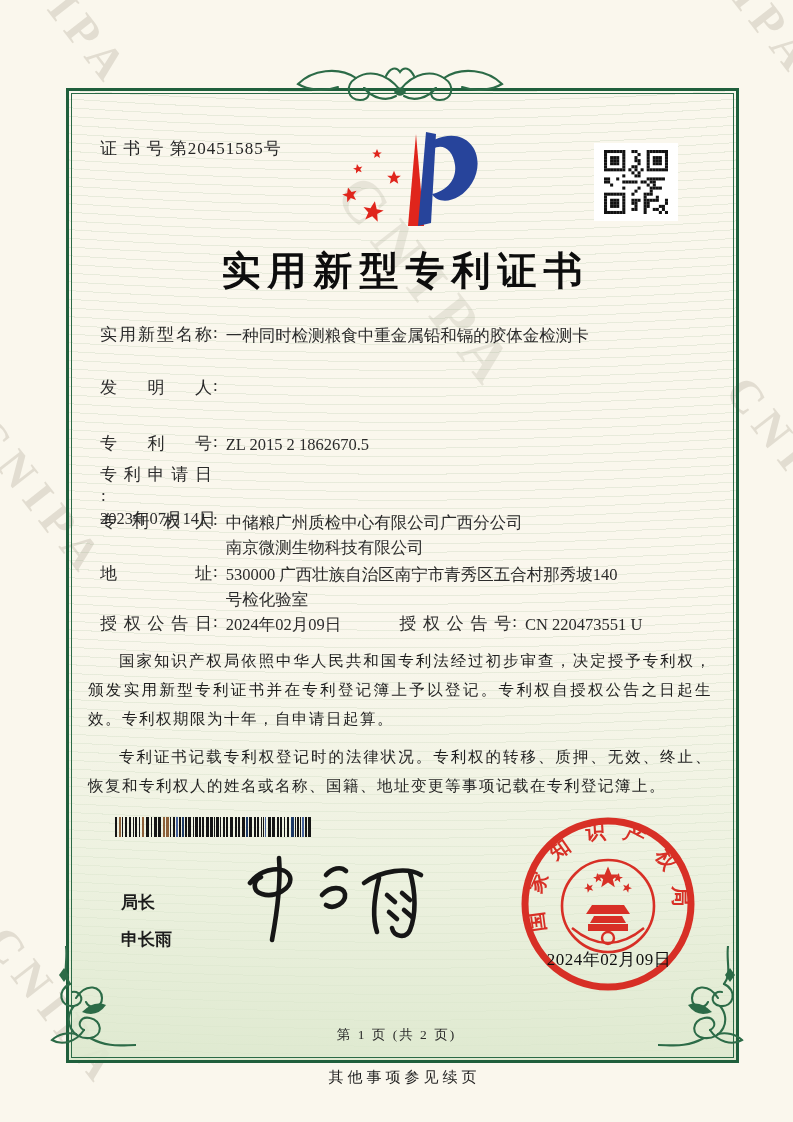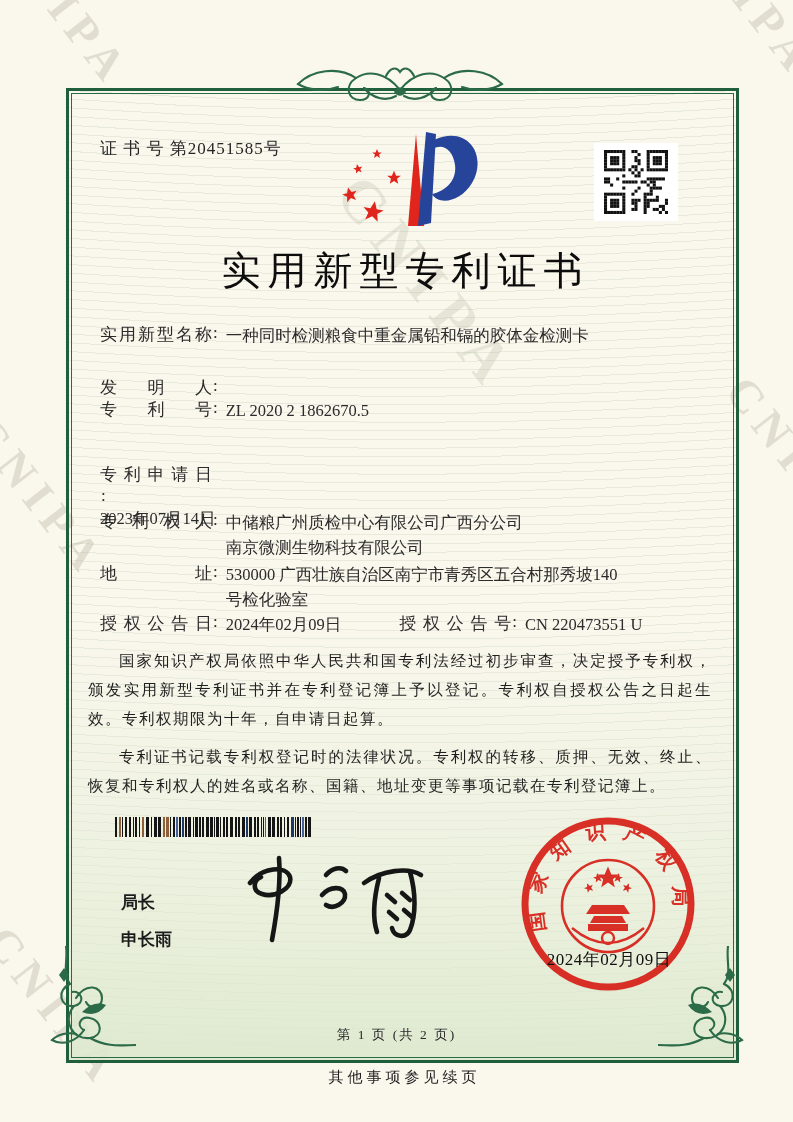--- a/index.html
+++ b/index.html
@@ -27,28 +27,28 @@
   .ornament-top{position:absolute;left:276px;top:60px;z-index:3;}
   .corner{position:absolute;z-index:3;}
   .corner.bl{left:24px;top:946px;}
   .corner.br{left:658px;top:946px;transform:scaleX(-1);}
   
   .cert-number{position:absolute;left:100px;top:137px;z-index:4;font-size:17px;letter-spacing:1px;color:#262626;font-family:Liberation Serif, serif;}
   .logo{position:absolute;left:330px;top:128px;z-index:4;}
   .qr-box{position:absolute;left:594px;top:143px;width:84px;height:78px;background:#fff;z-index:4;display:flex;align-items:center;justify-content:center;}
   .title{
     position:absolute;left:0;right:1px;top:244px;z-index:4;text-align:center;
-    font-size:39px;font-weight:400;letter-spacing:7px;color:#0d0d0d;padding-left:19px;
+    font-size:39px;font-weight:700;letter-spacing:7px;color:#0d0d0d;padding-left:19px;
   }
   
   .row{position:absolute;left:100px;z-index:4;display:flex;align-items:flex-start;font-size:17px;color:#2b2b2b;}
   .row .lbl{display:inline-block;width:112px;text-align:justify;text-align-last:justify;flex:none;}
   .row .colon{flex:none;margin:0 8px 0 1px;}
   .row .val{font-size:16.5px;line-height:25px;}
-  .row.r-name{top:323px;} .row.r-inv{top:376px;} .row.r-pno{top:398px;}
+  .row.r-name{top:323px;} .row.r-inv{top:376px;} .row.r-pno{top:432px;}
   .row.r-adt{top:463px;flex-direction:column;} .row.r-pat{top:510px;} .row.r-adr{top:562px;}
   .row.r-grant{top:612px;}
   .pair2{margin-left:58px;display:flex;}
   
   .legal{position:absolute;left:88px;top:646px;width:624px;z-index:4;
     font-size:15.5px;line-height:29px;letter-spacing:1.5px;color:#1f1f1f;text-align:justify;}
   .legal p{margin:0 0 9px 0;text-indent:2em;}
   
   .barcode-wrap{position:absolute;left:113px;top:817px;z-index:4;}
   .signer{position:absolute;left:113px;top:891px;z-index:4;font-family:"Liberation Sans","DejaVu Sans",sans-serif;font-weight:700;font-size:17px;color:#1c1c1c;}
@@ -333,21 +333,21 @@
       <span class="colon">:</span>
     <span class="val">一种同时检测粮食中重金属铅和镉的胶体金检测卡</span>
   </div>
   <div class="row r-inv">
     <span class="lbl">发明人</span>
       <span class="colon">:</span>
   </div>
   <div class="row r-pno">
     <span class="lbl">专利号</span>
       <span class="colon">:</span>
-    <span class="val">ZL 2020 2 1862670.5</span>
+    <span class="val">ZL 2015 2 1862670.5</span>
   </div>
   <div class="row r-adt">
     <span class="lbl">专利申请日</span>
       <span class="colon">:</span>
     <span class="val">2023年07月14日</span>
   </div>
   <div class="row r-pat">
     <span class="lbl">专利权人</span>
       <span class="colon">:</span>
     <span class="val"><span>中储粮广州质检中心有限公司广西分公司</span><br><span>南京微测生物科技有限公司</span></span>

